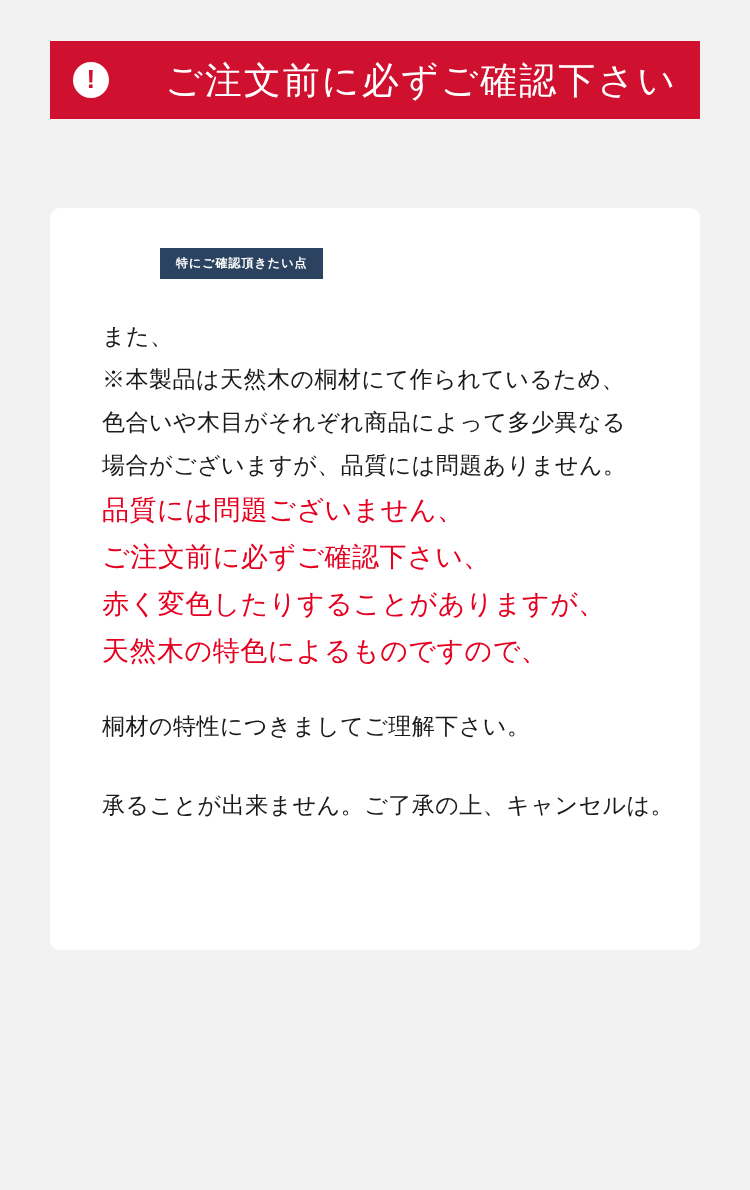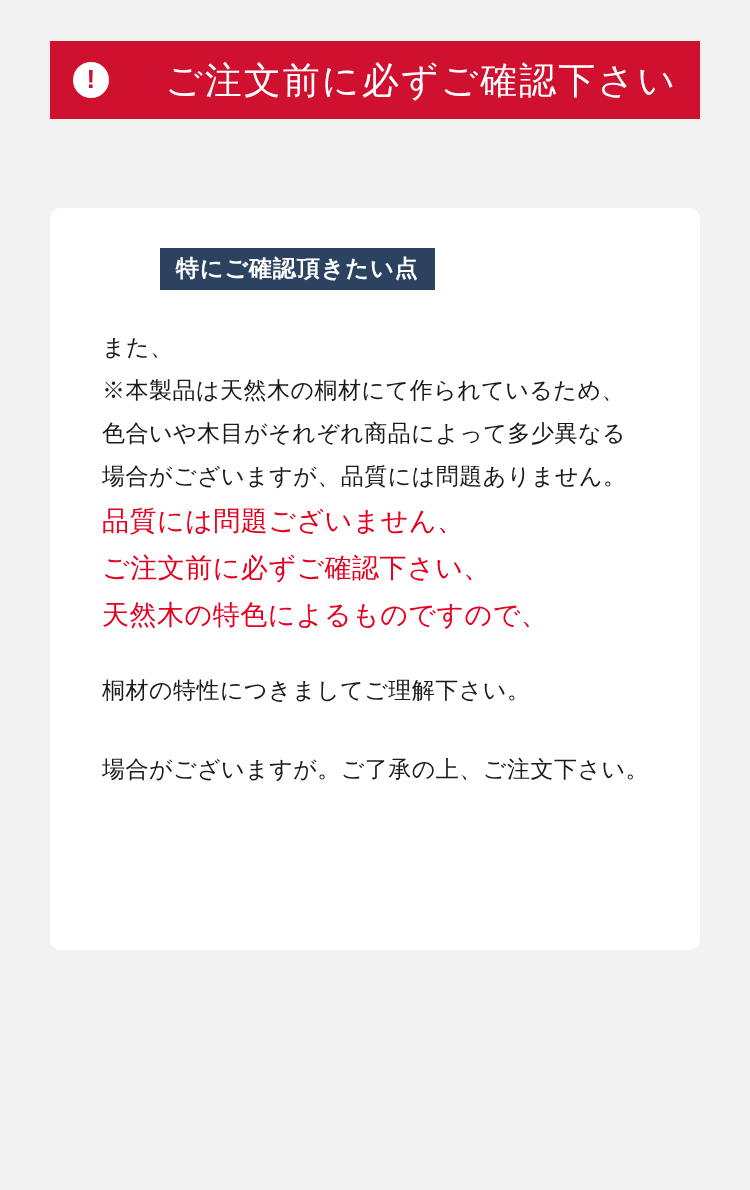--- a/index.html
+++ b/index.html
@@ -77,21 +77,21 @@
     box-sizing: border-box;
     padding: 40px 52px;
   }
 
   .tag {
     display: inline-block;
     background: #2b4361;
     color: #ffffff;
     font-family: "Liberation Sans", sans-serif;
     font-weight: bold;
-    font-size: 23px;
+    font-size: 12px;
     letter-spacing: 1px;
     padding: 9px 16px 10px 16px;
     margin-left: 58px;
     line-height: 1;
   }
 
   .body-block {
     margin-top: 34px;
   }
   .para {
@@ -139,25 +139,26 @@
 
       <div class="para">
         <span class="line">※本製品は天然木の桐材にて作られているため、</span>
         <span class="line">色合いや木目がそれぞれ商品によって多少異なる</span>
         <span class="line">場合がございますが、品質には問題ありません。</span>
       </div>
 
       <div class="para red">
         <span class="line">品質には問題ございません、</span>
         <span class="line">ご注文前に必ずご確認下さい、</span>
+        <span class="line">赤く変色したりすることがありますが、</span>
         <span class="line">天然木の特色によるものですので、</span>
       </div>
 
       <div class="para small-gap">桐材の特性につきましてご理解下さい。</div>
 
       <div class="para spacer-top">
-        <span class="line">場合がございますが。ご了承の上、ご注文下さい。</span>
+        <span class="line">承ることが出来ません。ご了承の上、キャンセルは。</span>
       </div>
 
     </div>
   </div>
 
 </div>
 
 </body></html>

